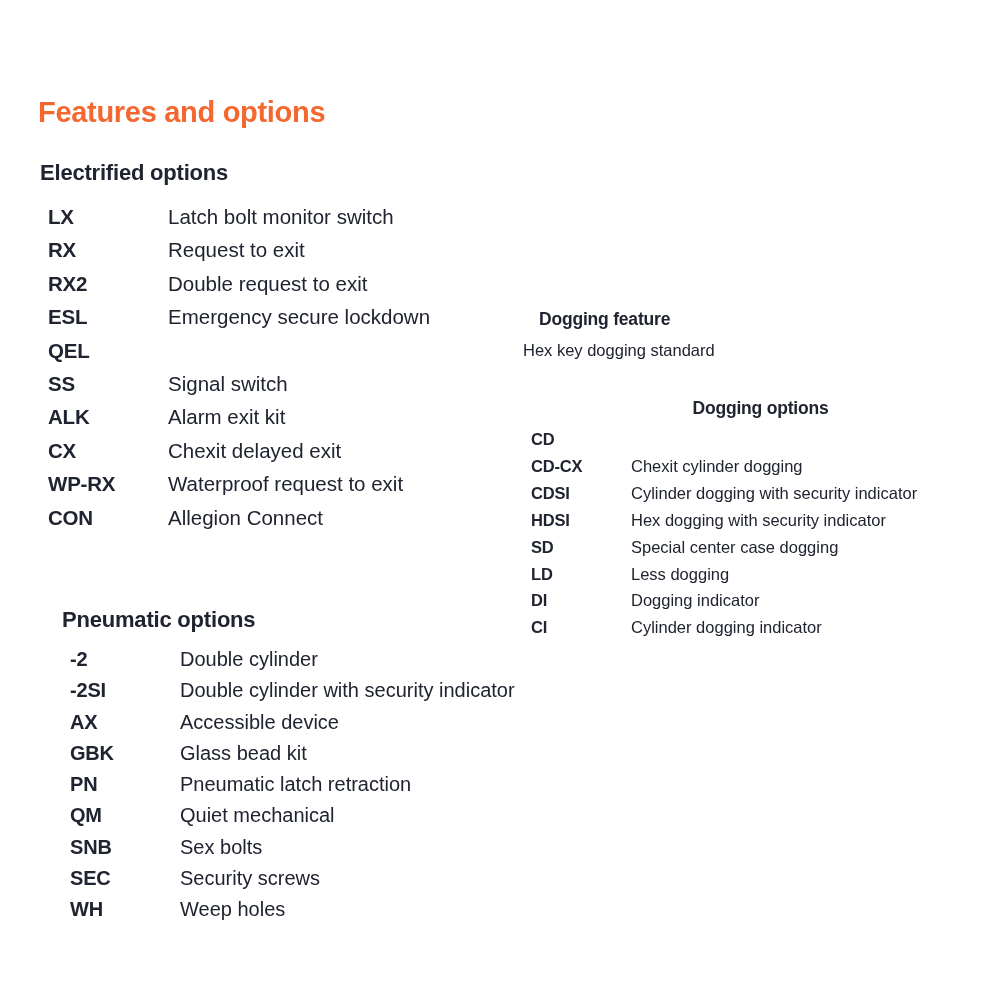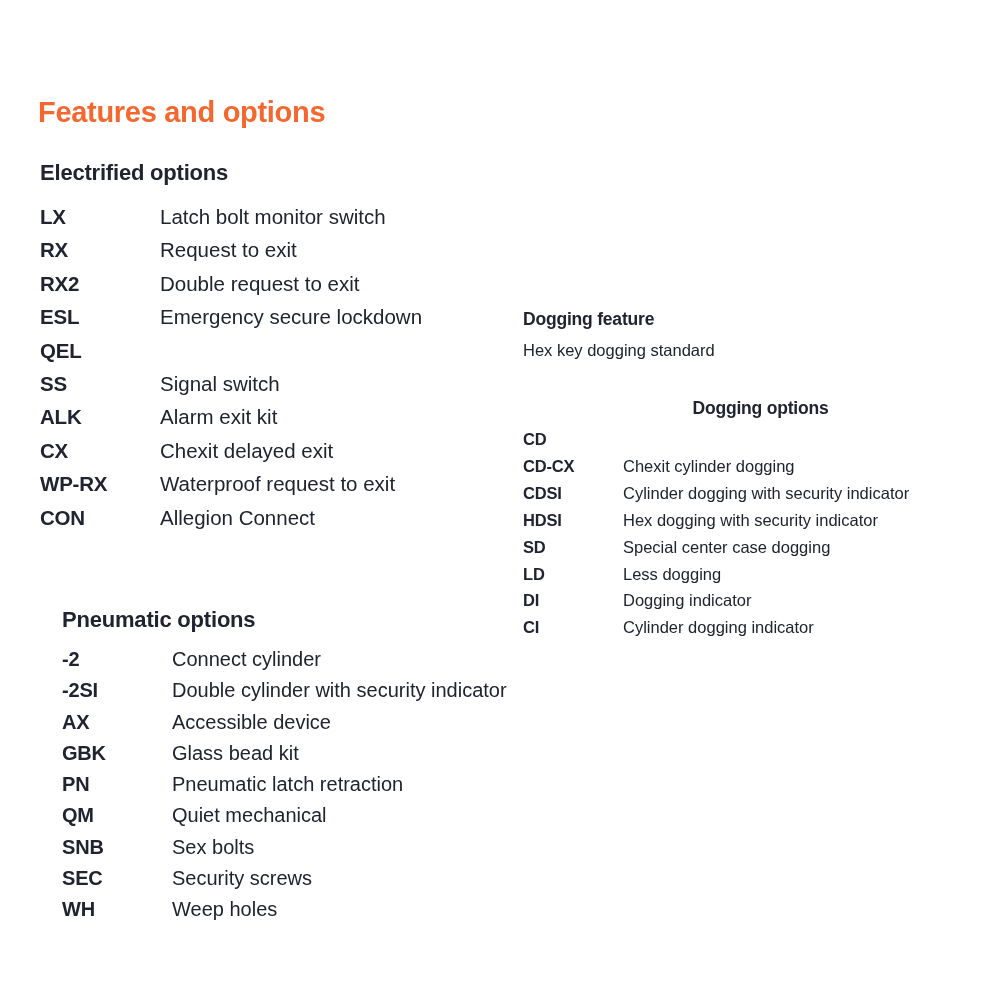--- a/index.html
+++ b/index.html
@@ -26,33 +26,33 @@
     color: var(--accent, #F4682F);
   }
   section { position: absolute; }
   .sec-heading {
     font-weight: 800;
     letter-spacing: -0.2px;
     color: var(--ink, #202430);
   }
   .code { font-weight: 700; letter-spacing: -0.2px; }
   .desc { font-weight: 400; }
-  .row { display: grid; }
+  .row { display: grid; margin-left: 8px; }
 
   #electrified { left: 40px; top: 160px; width: 492px; }
   #electrified .sec-heading { font-size: 22px; line-height: 26px; }
   #electrified .rows { margin-top: 14px; }
   #electrified .row {
     grid-template-columns: 120px 1fr;
     line-height: 33.4px;
     font-size: 20.5px;
   }
 
   #dogging-feature { left: 523px; top: 308px; width: 470px; }
-  #dogging-feature .sec-heading { font-size: 17.5px; line-height: 22px; }
+  #dogging-feature .sec-heading { font-size: 17.5px; line-height: 22px; margin-left: 16px; }
   #dogging-feature .feature-text {
     margin-top: 9px;
     font-size: 16.5px;
     line-height: 22px;
   }
 
   #dogging-options { left: 523px; top: 396px; width: 475px; }
   #dogging-options .sec-heading { font-size: 17.5px; line-height: 24px; text-align: center; }
   #dogging-options .rows { margin-top: 6px; }
   #dogging-options .row {
@@ -181,21 +181,21 @@
         </div>
       </div>
   </section>
 
   <section id="mechanical">
     <h2 class="sec-heading">Pneumatic options</h2>
     <div class="rows">
 
         <div class="row">
           <span class="code">-2</span>
-          <span class="desc">Connect cylinder</span>
+          <span class="desc">Double cylinder</span>
         </div>
 
         <div class="row">
           <span class="code">-2SI</span>
           <span class="desc">Double cylinder with security indicator</span>
         </div>
 
         <div class="row">
           <span class="code">AX</span>
           <span class="desc">Accessible device</span>

